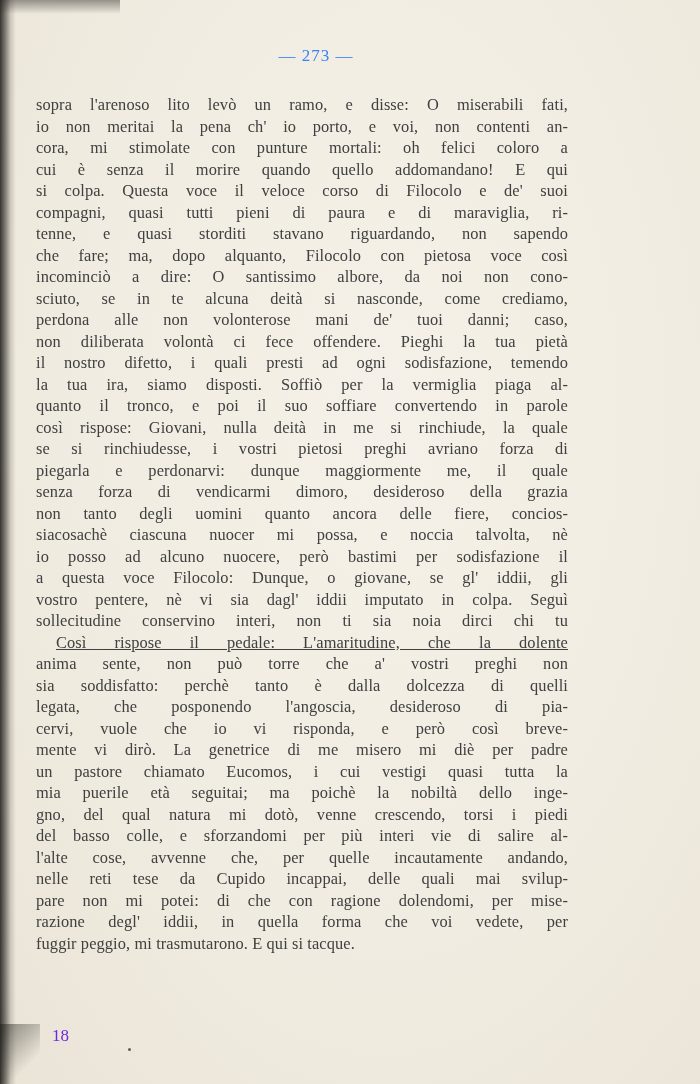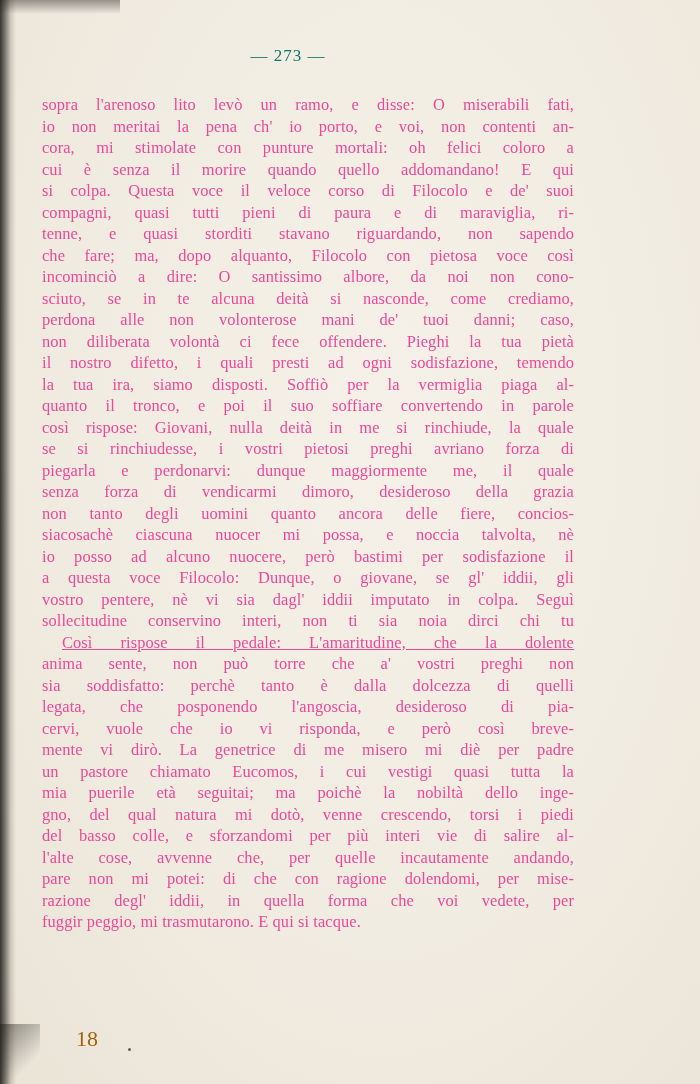--- a/index.html
+++ b/index.html
@@ -37,59 +37,58 @@
     position: absolute;
     left: 0; bottom: 0;
     width: 40px; height: 60px;
     background: linear-gradient(135deg,
       rgba(30,28,25,0.5) 0%,
       rgba(30,28,25,0.0) 70%);
   }
   .page-header {
     position: absolute;
     top: 46px;
-    left: 24px;
+    left: 52px;
     width: 528px;
     text-align: center;
     font-size: 17px;
     letter-spacing: 1px;
-    color: #0f766e;
+    color: #3b82f6;
   }
   .text-body {
     position: absolute;
     top: 94px;
-    left: 42px;
+    left: 36px;
     width: 532px;
     font-size: 16.4px;
     line-height: 21.5px;
     letter-spacing: 0.1px;
-    color: #ec4899;
+    color: #404040;
   }
   .paragraph { margin: 0; padding: 0; }
   .line {
     text-align: justify;
     text-align-last: justify;
     white-space: normal;
     height: 21.5px;
     overflow: visible;
   }
   .line.last {
     text-align-last: left;
   }
   .line.indent {
     text-indent: 20px;
     text-decoration: underline;
   }
   .page-footer {
     position: absolute;
     left: 52px;
     top: 1026px;
-    font-size: 22px;
-    color: #a16207;
-    margin-left: 24px;
+    font-size: 17px;
+    color: #6d28d9;
   }
   .ink-speck {
     position: absolute;
     left: 128px;
     top: 1048px;
     width: 3px;
     height: 3px;
     border-radius: 50%;
     background: rgba(50,45,38,0.75);
   }
@@ -136,20 +135,21 @@
       <div class="line">anima sente, non può torre che a' vostri preghi non</div>
       <div class="line">sia soddisfatto: perchè tanto è dalla dolcezza di quelli</div>
       <div class="line">legata, che posponendo l'angoscia, desideroso di pia-</div>
       <div class="line">cervi, vuole che io vi risponda, e però così breve-</div>
       <div class="line">mente vi dirò. La genetrice di me misero mi diè per padre</div>
       <div class="line">un pastore chiamato Eucomos, i cui vestigi quasi tutta la</div>
       <div class="line">mia puerile età seguitai; ma poichè la nobiltà dello inge-</div>
       <div class="line">gno, del qual natura mi dotò, venne crescendo, torsi i piedi</div>
       <div class="line">del basso colle, e sforzandomi per più interi vie di salire al-</div>
       <div class="line">l'alte cose, avvenne che, per quelle incautamente andando,</div>
+      <div class="line">nelle reti tese da Cupido incappai, delle quali mai svilup-</div>
       <div class="line">pare non mi potei: di che con ragione dolendomi, per mise-</div>
       <div class="line">razione degl' iddii, in quella forma che voi vedete, per</div>
       <div class="line last">fuggir peggio, mi trasmutarono. E qui si tacque.</div>
     </div>
   </div>
 
 <div class="page-footer">18</div>
 
 <div class="ink-speck"></div>
 

